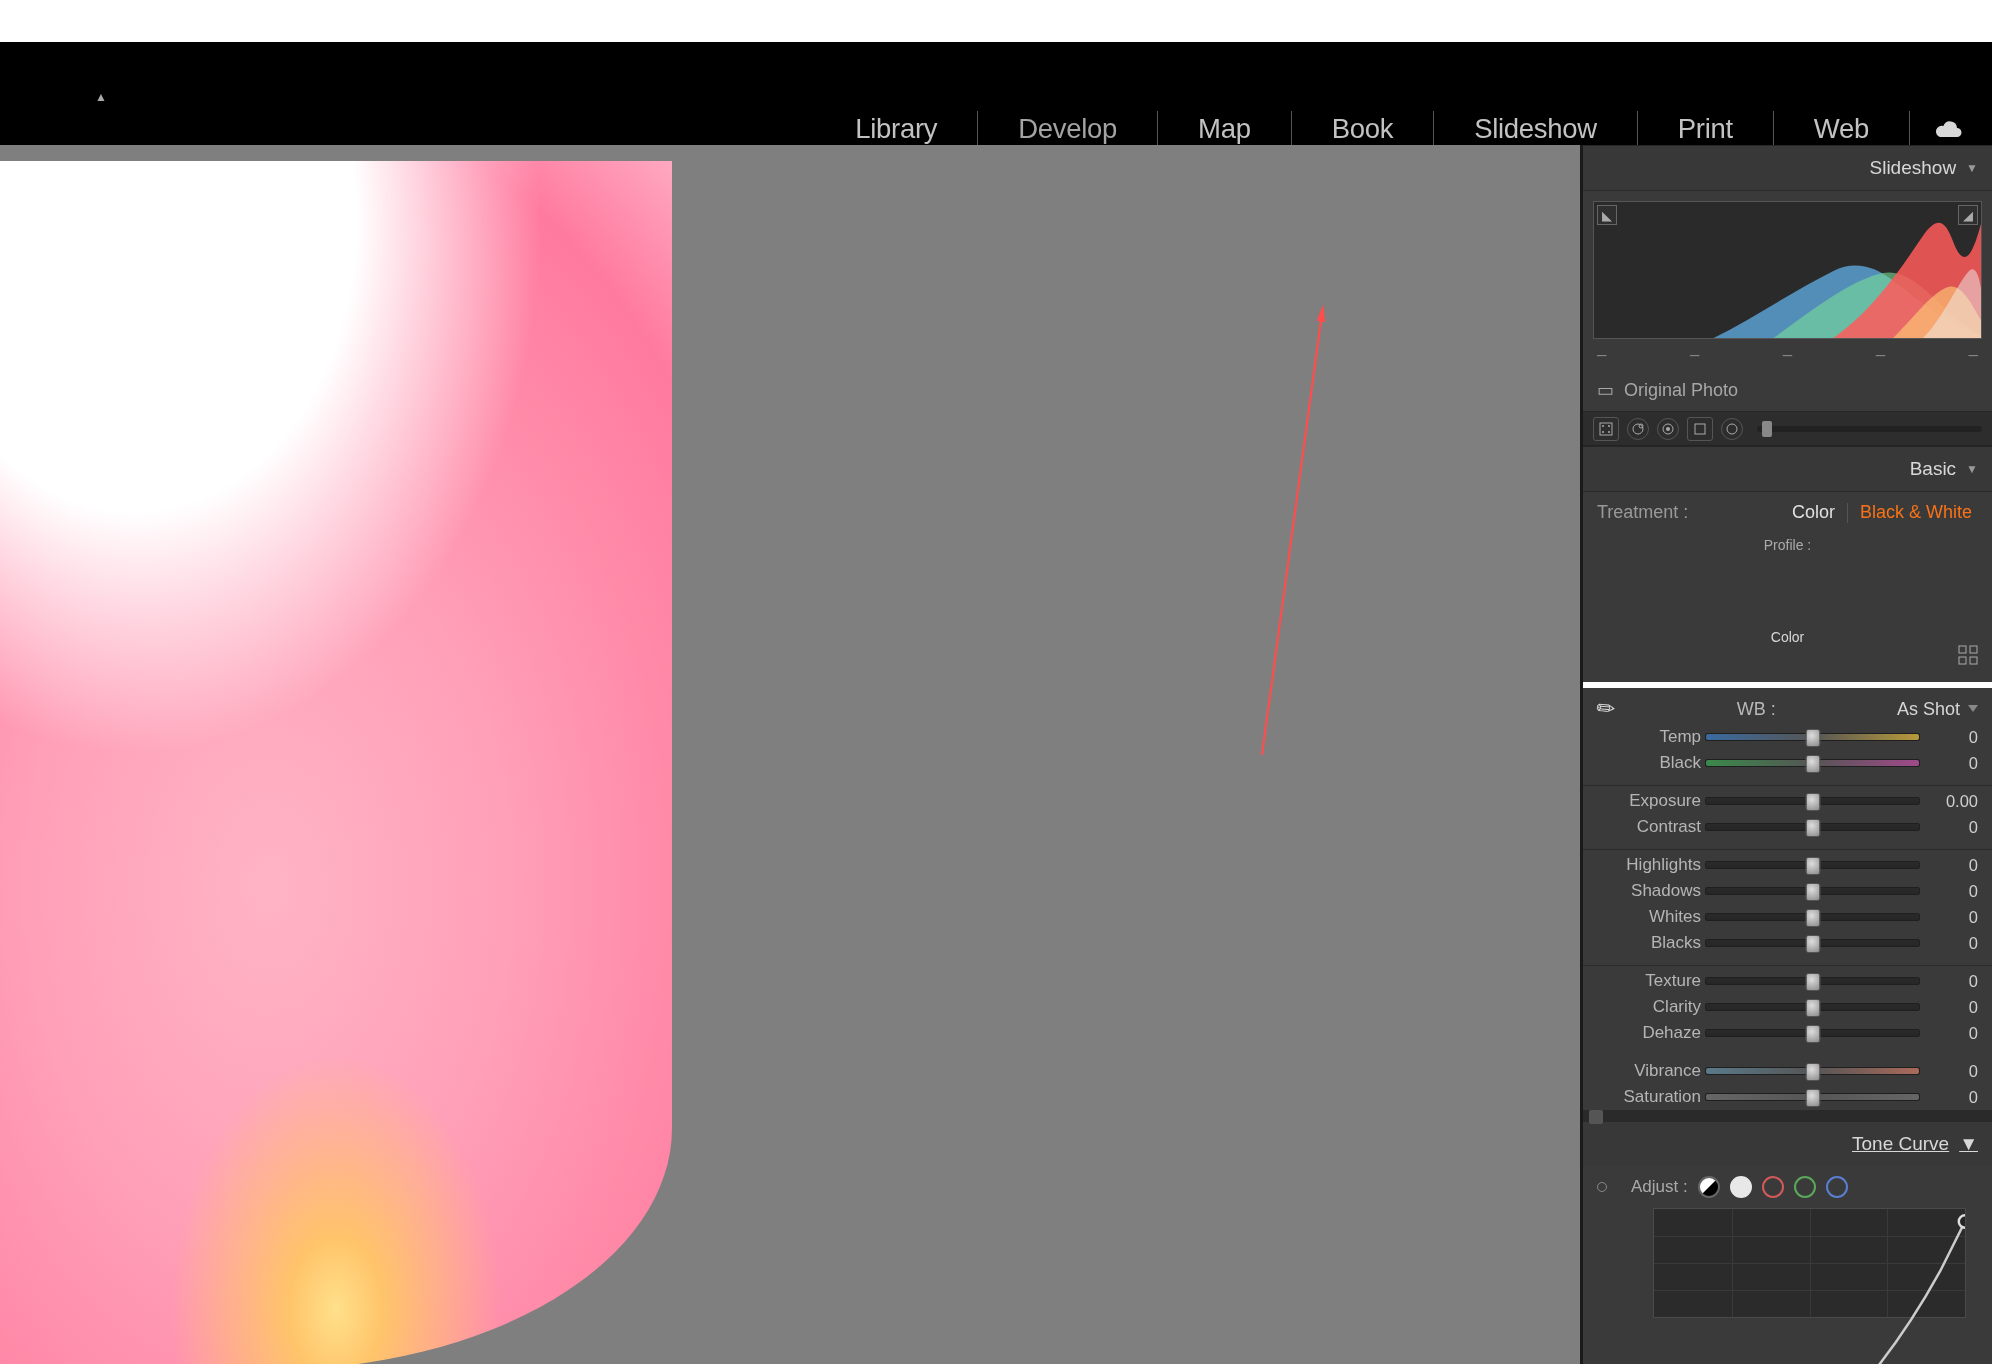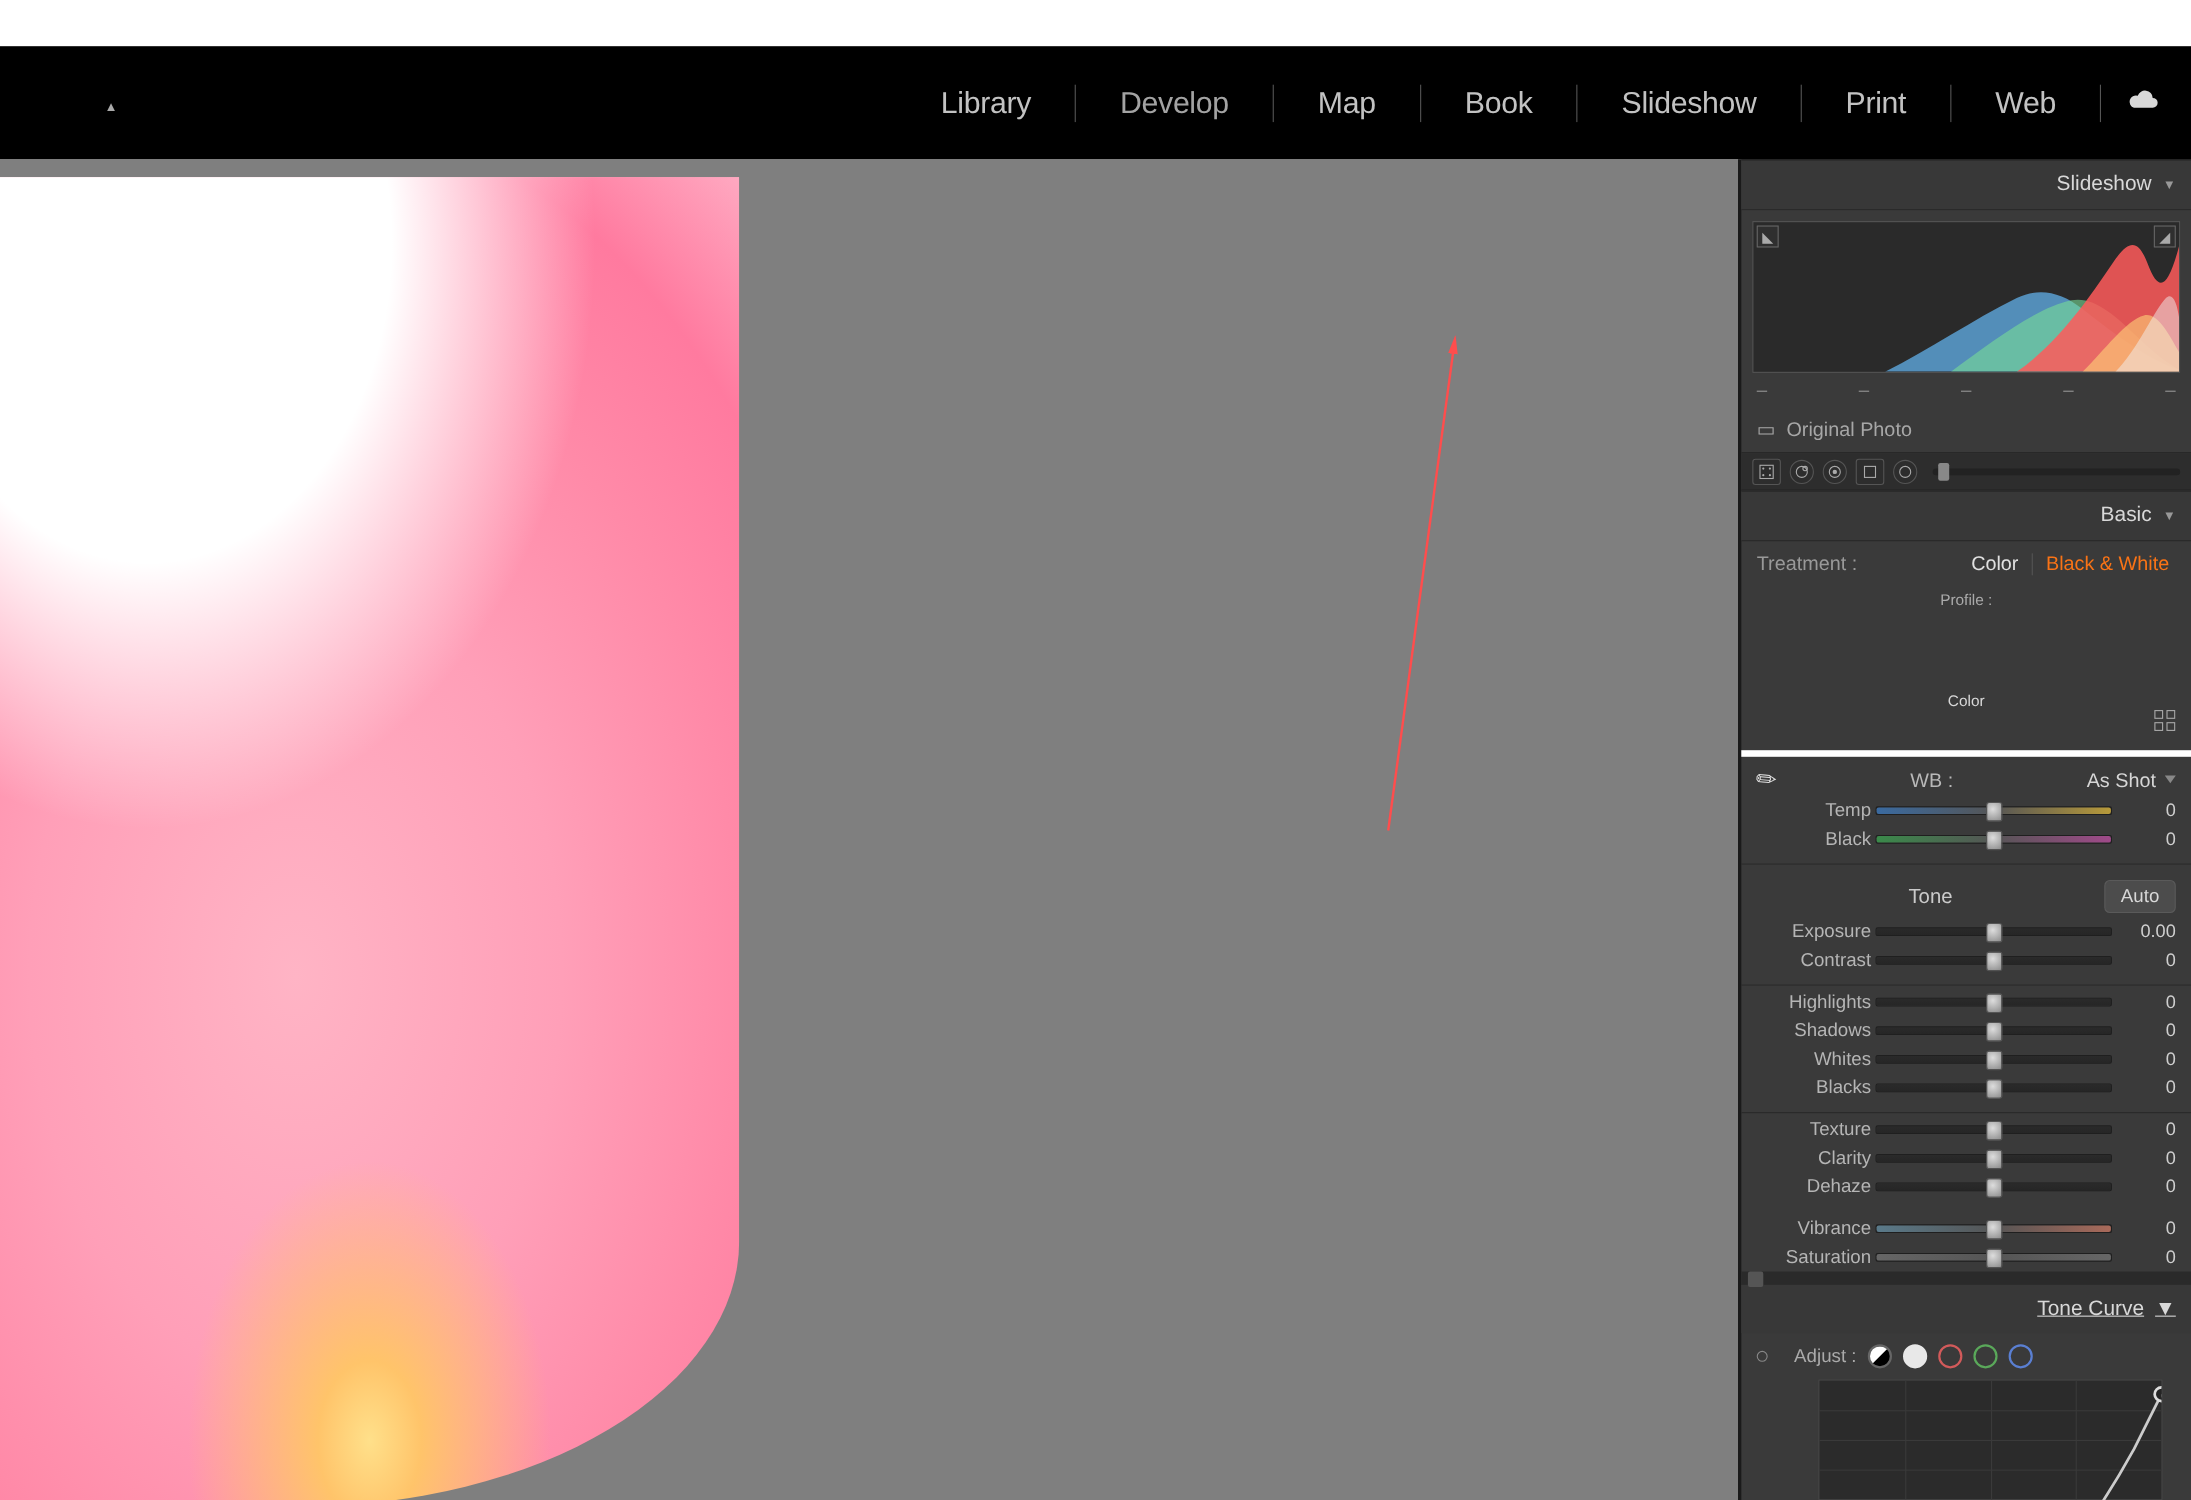--- a/index.html
+++ b/index.html
@@ -1,20 +1,20 @@
 <!DOCTYPE html>
 <html><head>
 <meta charset="utf-8">
 <style>
   * { margin: 0; padding: 0; box-sizing: border-box; font-family: "Segoe UI", -apple-system, sans-serif; }
   body { width: 1992px; height: 1364px; background: #fff; overflow: hidden; position: relative; }
   .titlebar { height: 42px; background: #fff; }
   .topbar { height: 103px; background: #000; display: flex; align-items: center; justify-content: flex-end; padding-right: 28px; position: relative; }
   .topbar .logo-arrow { position:absolute; left:95px; top:48px; color:#aaa; font-size:12px; }
-  .module-tabs { display: flex; align-items: center; gap: 16px; height: 100%; }
+  .module-tabs { display: flex; align-items: flex-end; gap: 16px; height: 100%; }
   .module-tab { color: #c2c2c2; font-size: 27.5px; font-weight: 400; padding: 0 24px; cursor: pointer; letter-spacing: -0.3px; }
   .module-tab.active { color: #a3a3a3; }
   .module-sep { width: 1px; height: 34px; background: #555; }
   .cloud-icon { margin-left: 8px; color:#ccc; }
   .main { display: flex; height: calc(1364px - 42px - 103px); }
   .canvas { flex: 1; background: #7f7f7f; position: relative; overflow:hidden; }
   .photo { position: absolute; left:0; top:16px; width:672px; height:1209px; background:
       radial-gradient(ellipse 110% 80% at 20% 5%, #fff 0%, #fff 30%, transparent 55%),
       radial-gradient(ellipse 70% 60% at 50% 95%, #ffe08a 0%, #ffc46a 10%, transparent 35%),
       radial-gradient(ellipse 120% 100% at 40% 60%, #ffb4c5 0%, #ff9fb8 30%, #ff8aa8 50%, #ff7a9f 65%, transparent 90%),
@@ -234,25 +234,20 @@
       <span class="slabel">Black</span>
       <div class="track">
           <div class="fill tint-grad"></div>
           <div class="thumb"></div>
         </div>
       <span class="val">0</span>
     </div>
 
     <div class="panel-gap"></div>
 
-    <div class="section-title-row">
-      <span></span>
-      <span class="stitle">Tone</span>
-      <span class="auto-btn">Auto</span>
-    </div>
 
     <div class="slider-row">
       <span class="slabel">Exposure</span>
       <div class="track">
           <div class="thumb"></div>
         </div>
       <span class="val">0.00</span>
     </div>
     <div class="slider-row">
       <span class="slabel">Contrast</span>

